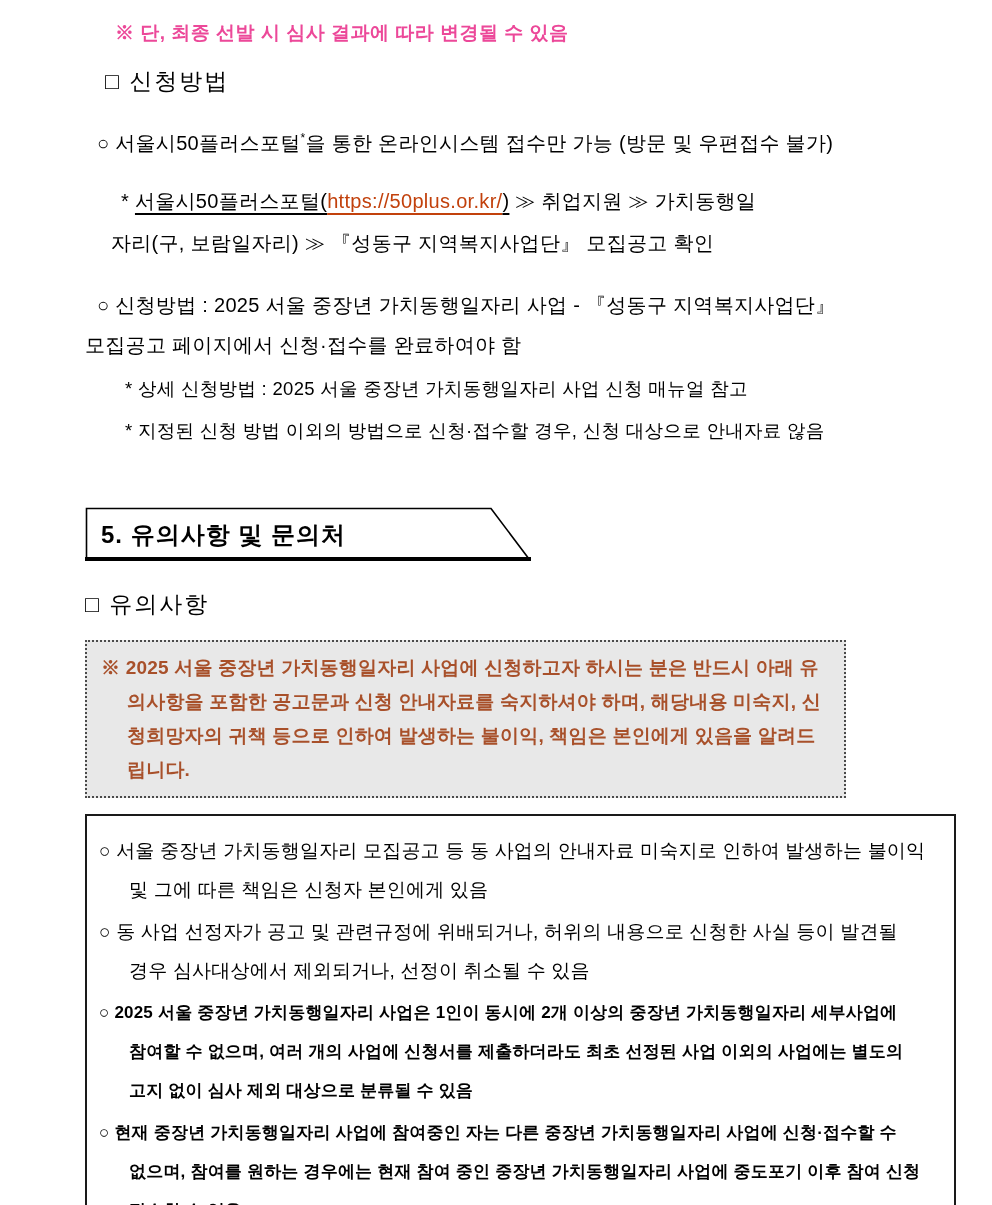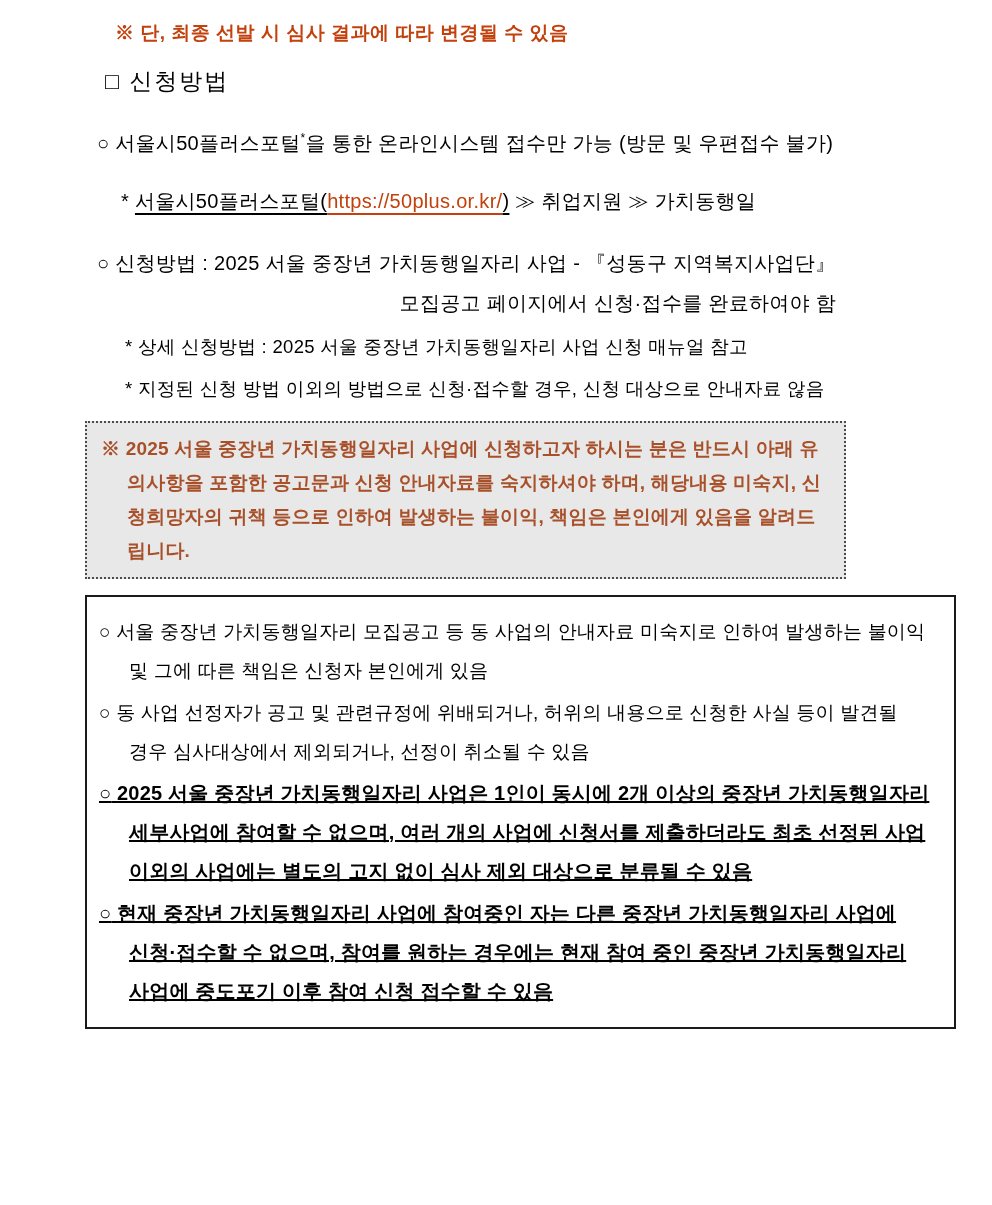--- a/index.html
+++ b/index.html
@@ -7,21 +7,21 @@
     width: 992px; height: 1205px;
     background: #ffffff;
     color: #000;
     font-family: "Liberation Sans", sans-serif;
     overflow: hidden;
   }
   .content { padding: 20px 36px 0 85px; }
 
   
   .note-top {
-    color: #c2410c;
+    color: #ec4899;
     font-size: 19px;
     font-weight: 600;
     margin-left: 30px;
     letter-spacing: 0.5px;
   }
 
   
   .h-square {
     font-size: 23px;
     font-weight: 400;
@@ -46,21 +46,21 @@
     margin-left: 36px;
     line-height: 42px;
     letter-spacing: 0.3px;
   }
   .portal-note .ul { text-decoration: underline; text-underline-offset: 5px; text-align: right; }
   .portal-note .url { color: #c2410c; cursor: pointer; }
   .portal-line2 { margin-left: -10px; }
 
   .bullet2-line2 {
     font-size: 20px;
-    text-align: right;
+    text-align: left;
     margin-top: 12px;
     padding-right: 120px;
     letter-spacing: 0.3px;
   }
 
   .small-note {
     font-size: 18.5px;
     margin-top: 17px;
     margin-left: 40px;
     letter-spacing: 0.3px;
@@ -120,50 +120,59 @@
   }
   .notice {
     font-size: 19px;
     line-height: 39px;
     padding-left: 30px;
     text-indent: -30px;
     margin-top: 3px;
     letter-spacing: 0.2px;
     word-break: keep-all;
   }
-  .notice.bold { font-weight: 700; font-size: 20px; text-decoration: underline; }
+  .notice.bold { font-weight: 700; font-size: 17px; }
 </style>
 </head>
 <body>
 
 <div class="content">
 
   <div class="note-top">※ 단, 최종 선발 시 심사 결과에 따라 변경될 수 있음</div>
 
   <div class="h-square">□ 신청방법</div>
 
   <div class="bullet">
     <span>○</span>
     <span>서울시50플러스포털</span><sup>*</sup><span>을 통한 온라인시스템 접수만 가능 (방문 및 우편접수 불가)</span>
   </div>
 
   <div class="portal-note">
     <div>
       <span>*</span>
       <span class="ul">서울시50플러스포털(</span><span class="ul url">https://50plus.or.kr/</span><span class="ul">)</span><span> ≫ 취업지원 ≫ 가치동행일</span>
     </div>
+    <div class="portal-line2">자리(구, 보람일자리) ≫ 『성동구 지역복지사업단』 모집공고 확인</div>
   </div>
 
   <div class="bullet">○ 신청방법 : 2025 서울 중장년 가치동행일자리 사업 - 『성동구 지역복지사업단』</div>
   <div class="bullet2-line2">모집공고 페이지에서 신청·접수를 완료하여야 함</div>
 
   <div class="small-note">* 상세 신청방법 : 2025 서울 중장년 가치동행일자리 사업 신청 매뉴얼 참고</div>
   <div class="small-note">* 지정된 신청 방법 이외의 방법으로 신청·접수할 경우, 신청 대상으로 안내자료 않음</div>
 
+  <div class="section-banner">
+    <svg width="448" height="56" viewBox="0 0 448 56">
+      <path d="M1.5,1.5 L406,1.5 L444,52 L1.5,52 Z" fill="#ffffff" stroke="#000000" stroke-width="1.6"></path>
+      <line x1="0" y1="52" x2="446" y2="52" stroke="#000000" stroke-width="4"></line>
+    </svg>
+    <span class="title">5. 유의사항 및 문의처</span>
+  </div>
 
+  <div class="h-square2">□ 유의사항</div>
 
   <div class="warning-box">
     <div class="warning-text">※ 2025 서울 중장년 가치동행일자리 사업에 신청하고자 하시는 분은 반드시 아래 유의사항을 포함한 공고문과 신청 안내자료를 숙지하셔야 하며, 해당내용 미숙지, 신청희망자의 귀책 등으로 인하여 발생하는 불이익, 책임은 본인에게 있음을 알려드립니다.</div>
   </div>
 
   <div class="main-box">
     <div class="notice">
       <span>○</span>
       <span>서울 중장년 가치동행일자리 모집공고 등 동 사업의 안내자료 미숙지로 인하여 발생하는 불이익 및 그에 따른 책임은 신청자 본인에게 있음</span>
     </div>

